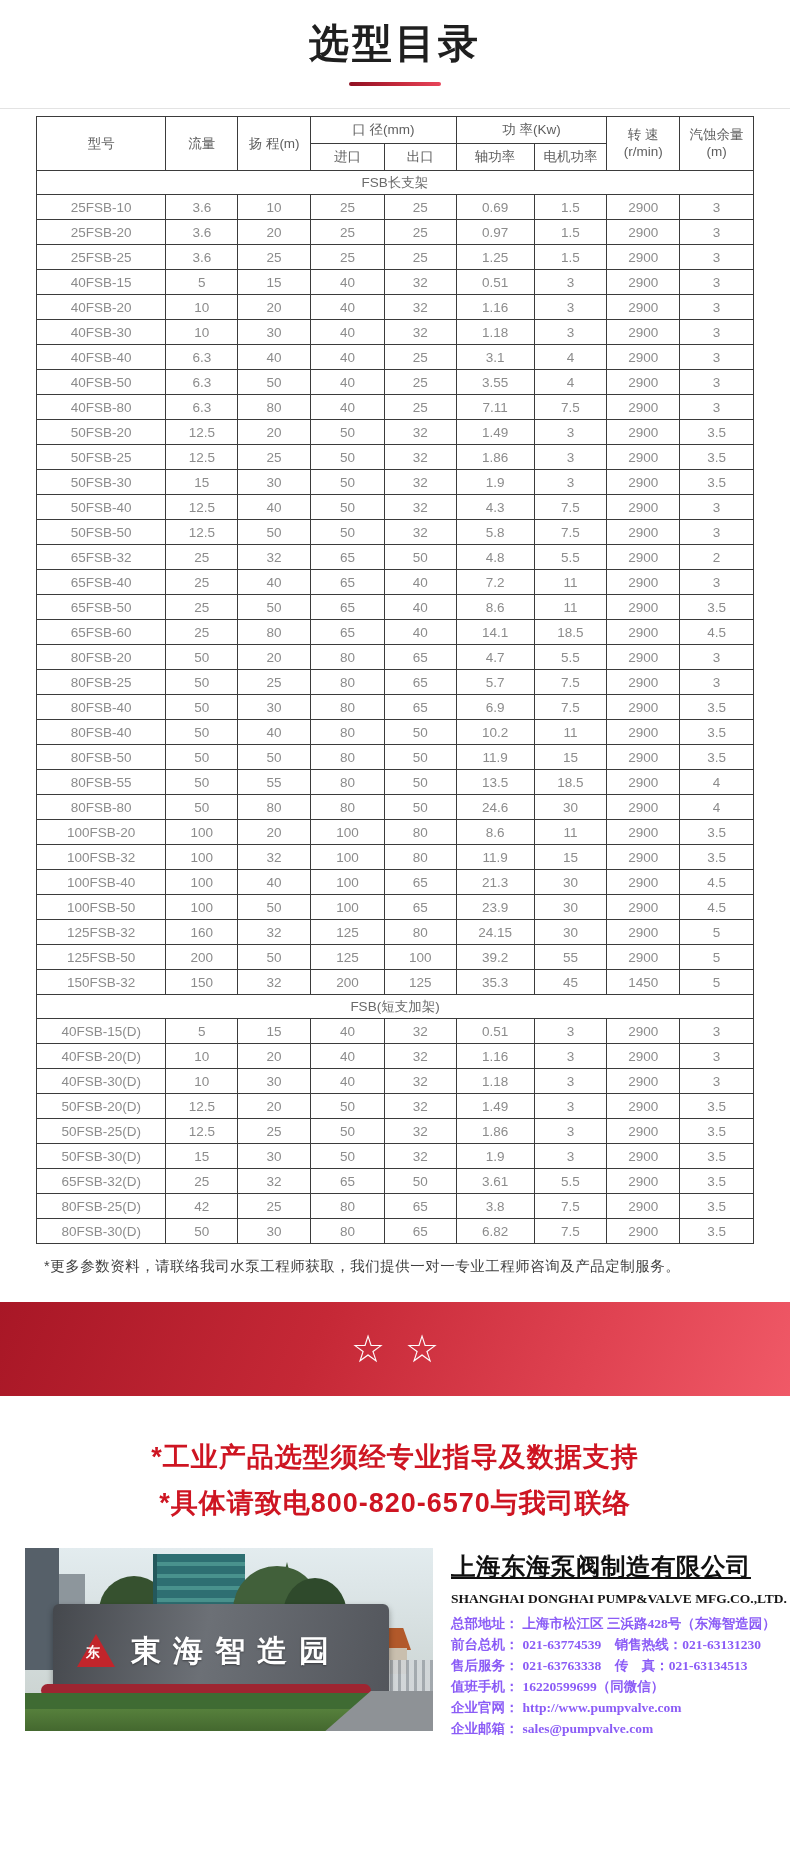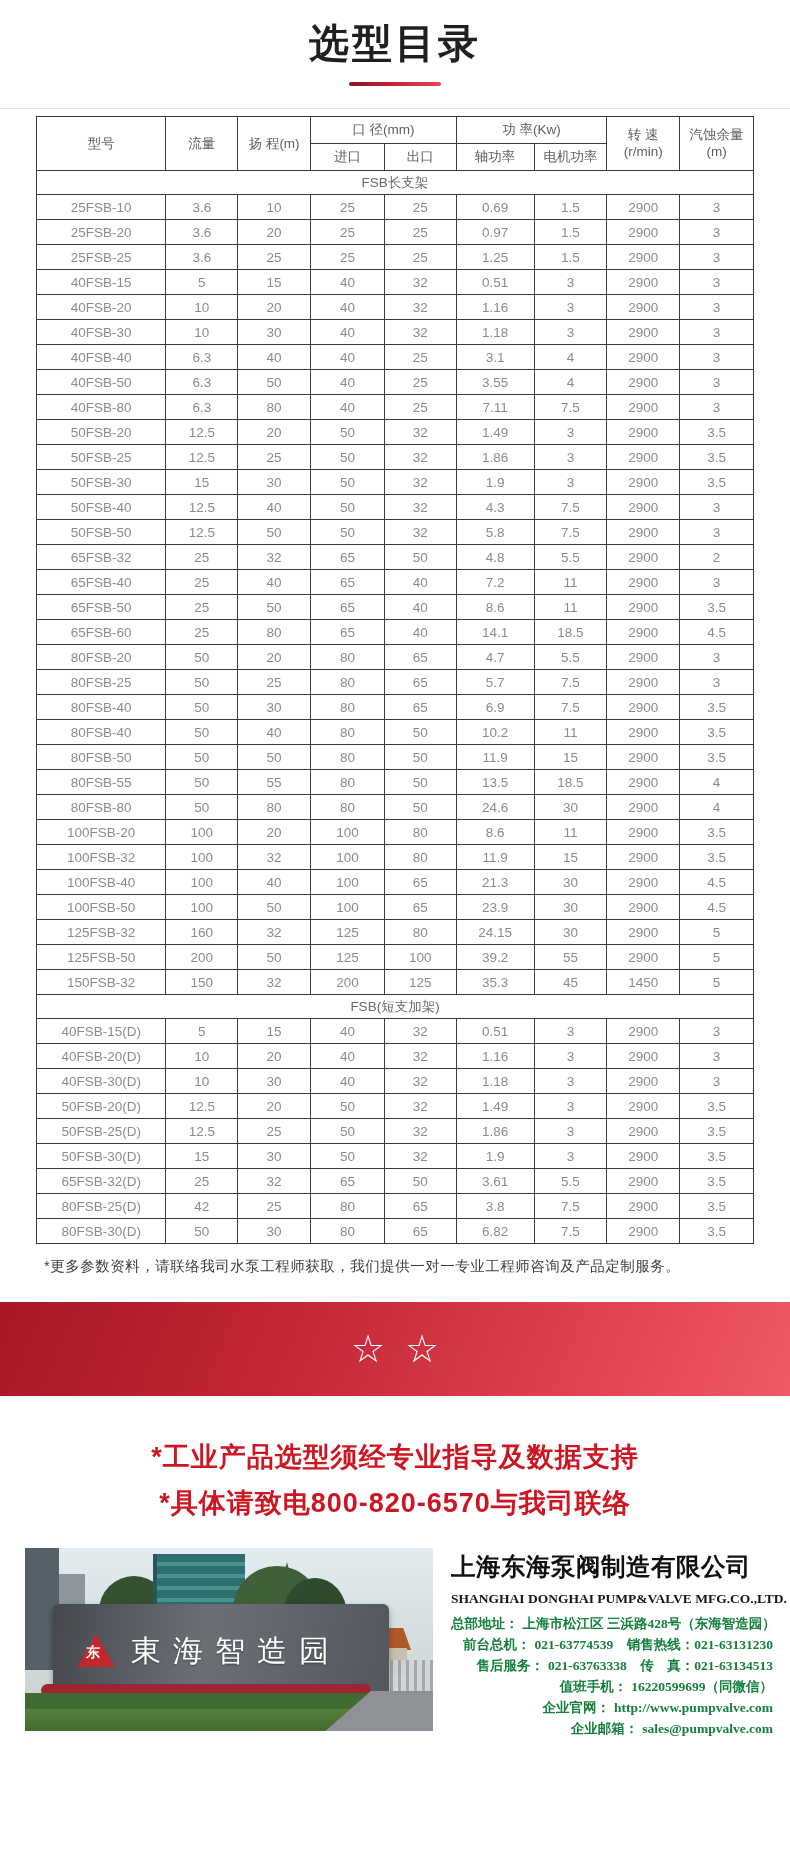--- a/index.html
+++ b/index.html
@@ -167,37 +167,38 @@
   .p-logo { position:absolute; left:24px; top:30px; width:0; height:0;
     border-left: 19px solid transparent; border-right: 19px solid transparent;
     border-bottom: 33px solid #c2252b; }
   .p-logo-char {
     position:absolute; left:33px; top:40px; color:#ffffff; font-size:14px; font-weight:bold;
   }
   .sign-text {
     margin-left: 78px;
     color: #ffffff;
     font-size: 30px;
-    font-weight: normal;
+    font-weight: bold;
     letter-spacing: 12px;
     text-shadow: 0 1px 2px rgba(0,0,0,0.4);
     text-align: right;
   }
   .p-flowers { position:absolute; left:16px; bottom:34px; width:330px; height:13px; background:#9e2531; border-radius:7px; }
   .p-hedge { position:absolute; left:0; bottom:20px; width:100%; height:18px; background:#3f6b33; }
   .p-grass { position:absolute; left:0; bottom:0; width:100%; height:22px; background:linear-gradient(#56803c,#44682f); }
   .p-road { position:absolute; right:0; bottom:0; width:138px; height:40px; background:#8e9296;
     clip-path: polygon(22% 100%, 55% 0, 100% 0, 100% 100%); }
   .company-info { width: 322px; padding-top: 2px; }
   .company-name-cn {
     font-size: 24.5px;
     font-weight: bold;
     color: #101010;
     letter-spacing: 0.5px;
     white-space: nowrap;
+    text-decoration: underline;
   }
   .company-name-en {
     font-family: "Liberation Serif", "DejaVu Serif", serif;
     font-size: 13.5px;
     font-weight: bold;
     color: #151515;
     margin-top: 8px;
     white-space: nowrap;
   }
   .hotline {
@@ -207,24 +208,23 @@
     font-weight: bold;
     font-size: 19.5px;
     white-space: nowrap;
   }
   .hotline .hot-num { font-size: 21px; letter-spacing: 0.5px; }
   .contact-lines { margin-top: 6px; }
   .contact-line {
     font-family: "Liberation Serif", "DejaVu Serif", serif;
     font-size: 13.5px;
     font-weight: bold;
-    color: #15803d;
+    color: #8b5cf6;
     line-height: 21px;
     white-space: nowrap;
-    text-align: right;
   }
   .contact-line .c-label { margin-right: 4px; }
 </style>
 </head>
 <body>
 
 <div class="page">
 
   <div class="page-title">选型目录</div>
   <div class="title-underline"></div>

